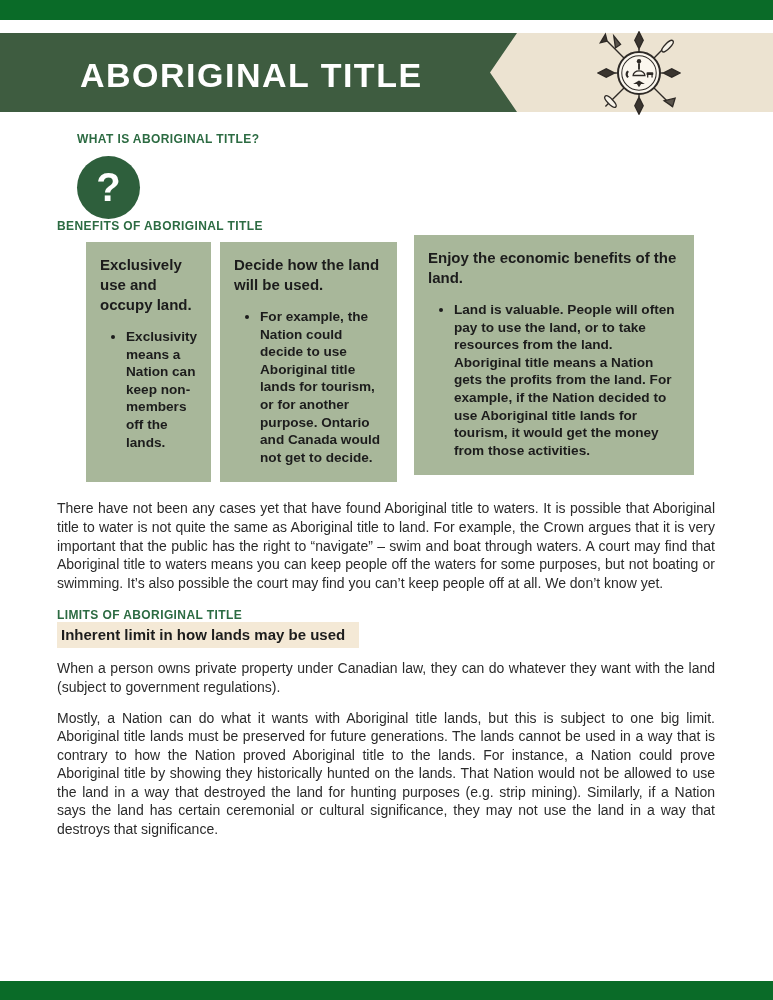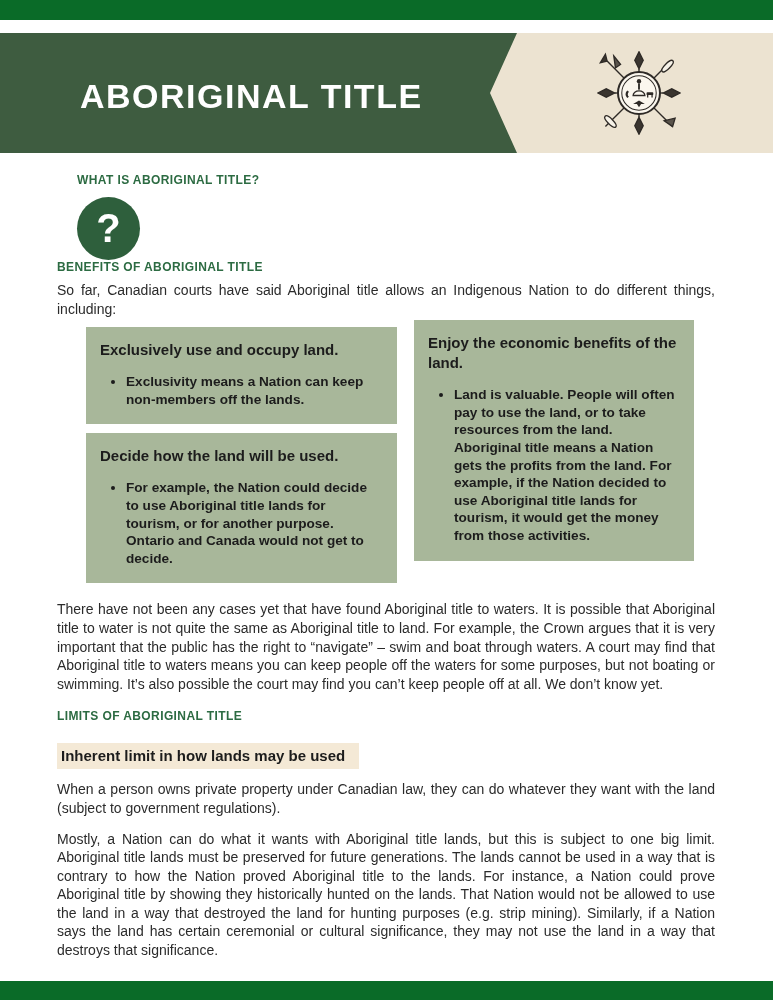--- a/index.html
+++ b/index.html
@@ -4,21 +4,21 @@
 <style>
   * { margin:0; padding:0; box-sizing:border-box; }
   html,body { background:#ffffff; }
   .page {
     width:773px; height:1000px; position:relative; background:#ffffff;
     font-family:"Liberation Sans", sans-serif; color:#2b2b2b; overflow:hidden;
     margin:0 auto;
   }
   
   .top-strip { height:20px; width:100%; background:#0a6b28; }
-  .banner-row { margin-top:13px; height:120px; width:100%; background:#ece3d1; position:relative; display:flex; }
+  .banner-row { margin-top:13px; height:79px; width:100%; background:#ece3d1; position:relative; display:flex; }
   .ribbon {
     position:absolute; left:0; top:0; height:100%; width:517px; background:#3e5c40;
     clip-path: polygon(0 0, 100% 0, calc(100% - 27px) 50%, 100% 100%, 0 100%);
     display:flex; align-items:center;
   }
   .banner-title {
     padding-left:80px; color:#ffffff; font-size:34px; font-weight:800;
     letter-spacing:1.5px; transform:translateY(3px); white-space:nowrap;
   }
   .seal-wrap { position:absolute; left:597px; top:50%; transform:translateY(-50%); width:84px; height:84px; }
@@ -32,31 +32,31 @@
     color:#ffffff; font-size:40px; font-weight:800; display:flex; align-items:center; justify-content:center;
     margin-top:3px;
   }
   .what-is-text { margin-left:15px; padding-top:4px; }
   .para { font-size:14px; line-height:18.6px; text-align:justify; }
   .para + .para { margin-top:12px; }
   .benefits-heading { }
   .intro { margin-top:7px; }
   
   .cards { display:flex; margin:9px 21px 0 29px; gap:17px; align-items:flex-start; }
-  .cards-left { flex:0 0 311px; display:flex; flex-direction:column; gap:9px; }
+  .cards-left { flex:0 0 311px; display:flex; flex-direction:row; gap:9px; }
   .cards-right { flex:1 1 auto; margin-top:-7px;border-radius:19px; }
   .card { background:#a8b79a; padding:13px 14px 16px 14px; color:#1c1c1c; }
   .card-title { font-size:15px; font-weight:800; line-height:20px; }
   .card ul { margin:13px 0 0 0; padding-left:26px;font-weight:bold; }
   .card li { font-size:13.6px; line-height:17.6px; }
   .waters { margin-top:17px; }
   
   .limits-heading { margin-top:16px; }
   .limit-sub {
-    display:inline-block; margin-top:20px; background:#f4e9d6; color:#1c1c1c;
+    display:inline-block; margin-top:0; background:#f4e9d6; color:#1c1c1c;
     font-size:15px; font-weight:800; padding:4px 10px 5px 4px; min-width:302px;
   }
   .limits-p1 { margin-top:11px; }
   .limits-p2 { margin-top:16px; }
   
   .footer-strip { position:absolute; left:0; bottom:0; width:100%; height:19px; background:#0a6b28; }
 </style>
 </head>
 <body>
 
@@ -116,21 +116,20 @@
         <div class="q-circle">
           <span>?</span>
         </div>
         <div class="what-is-text">
         </div>
       </div>
     </section>
 
     <section>
       <h2 class="sec-heading benefits-heading">BENEFITS OF ABORIGINAL TITLE</h2>
-      <p class="para intro">So far, Canadian courts have said Aboriginal title allows an Indigenous Nation to do different things, including:</p>
 
       <div class="cards">
         <div class="cards-left">
           <div class="card">
             <div class="card-title">Exclusively use and occupy land.</div>
             <ul>
               <li>Exclusivity means a Nation can keep non-members off the lands.</li>
             </ul>
           </div>
           <div class="card">

